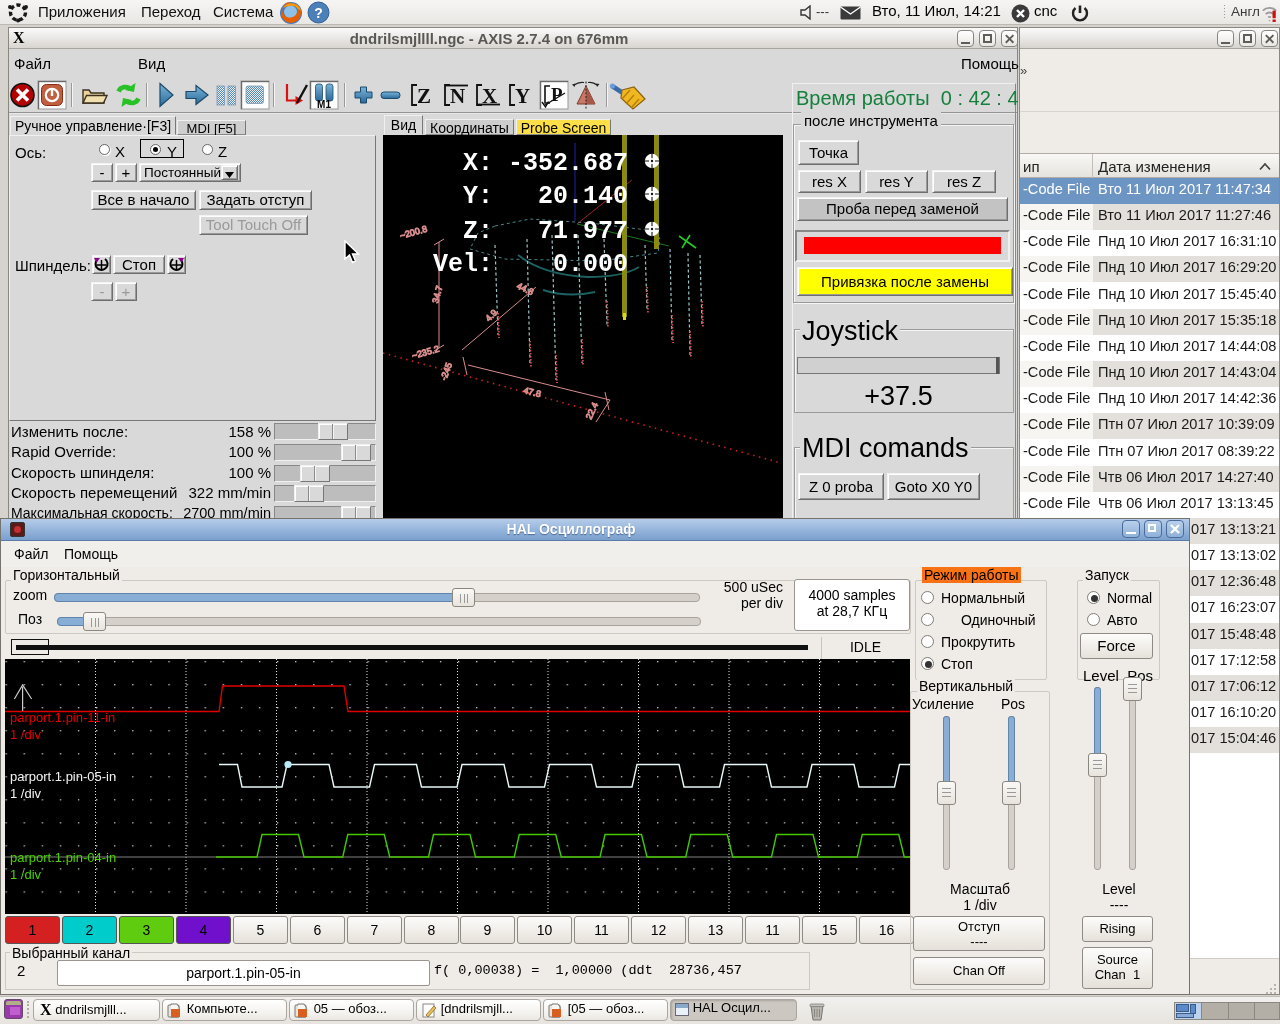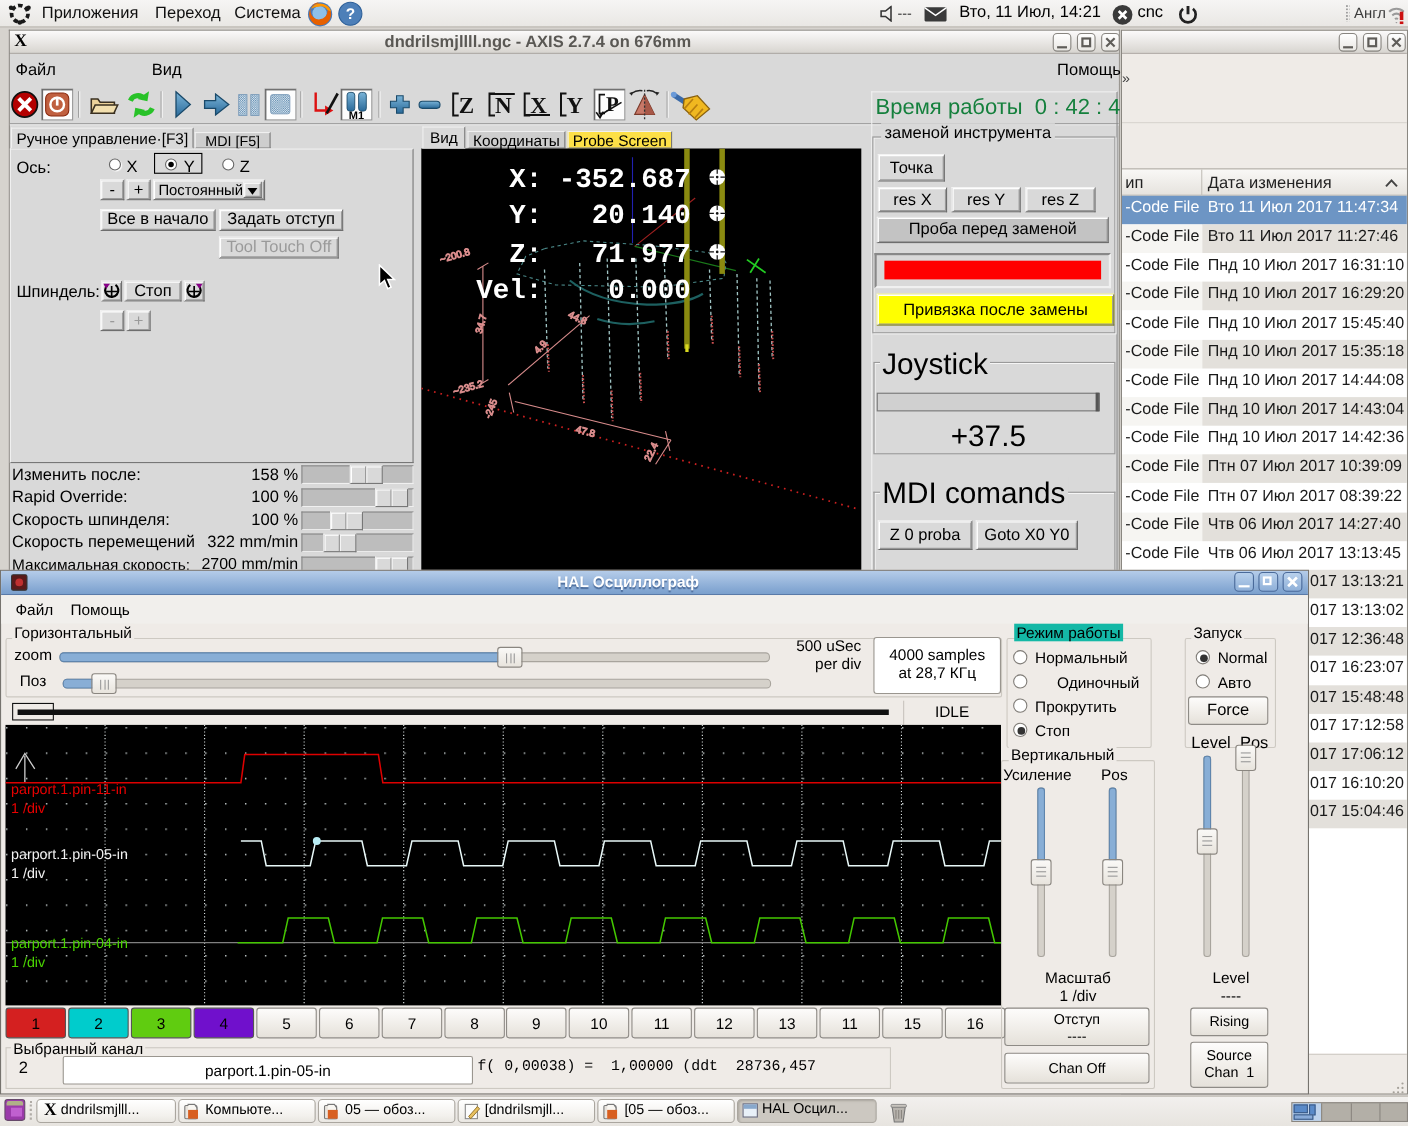--- a/index.html
+++ b/index.html
@@ -359,21 +359,21 @@
             <circle cx="269" cy="94" r="3" fill="#fff"></circle>
             <circle cx="269" cy="94" r="1.2" fill="#111"></circle>
         </g>
       </svg>
     </div>
   </div>
 
   <div class="a" id="axis-right" style="left:783px;top:55px;width:224px;height:438px;border:1px solid;border-color:#f0f0f0 #888 #888 #f0f0f0;">
     <div class="a" style="left:3px;top:3px;font-size:20px;color:#15803d;white-space:nowrap;">Время работы&nbsp; 0 : 42 : 46</div>
     <div class="a" style="left:0px;top:40px;width:221px;height:179px;border:1px solid #9a9a9a;box-shadow:inset 1px 1px 0 #f5f5f5, 1px 1px 0 #f5f5f5;"></div>
-    <div class="a" style="left:8px;top:28px;font-size:15px;background:#d9d9d9;padding:0 3px;">заменой инструмента</div>
+    <div class="a" style="left:8px;top:28px;font-size:15px;background:#d9d9d9;padding:0 3px;">после инструмента</div>
     <div class="tkbtn" style="left:5px;top:56px;width:61px;height:25px;line-height:23px;">Точка</div>
     <div class="tkbtn" style="left:5px;top:86px;width:63px;height:23px;line-height:21px;">res X</div>
     <div class="tkbtn" style="left:72px;top:86px;width:63px;height:23px;line-height:21px;">res Y</div>
     <div class="tkbtn" style="left:139px;top:86px;width:64px;height:23px;line-height:21px;">res Z</div>
     <div class="tkbtn" style="left:4px;top:113px;width:211px;height:24px;line-height:22px;background:#c3c3c3;">Проба перед заменой</div>
     <div class="a" style="left:2px;top:146px;width:215px;height:32px;background:#d9d9d9;border:2px solid;border-color:#888 #f0f0f0 #f0f0f0 #888;"></div>
     <div class="a" style="left:11px;top:153px;width:197px;height:17px;background:#f00;"></div>
     <div class="tkbtn" style="left:4px;top:183px;width:216px;height:29px;line-height:27px;background:#ffff00;">Привязка после замены</div>
     <div class="a" style="left:1px;top:245px;width:220px;height:84px;border:1px solid #9a9a9a;box-shadow:inset 1px 1px 0 #f5f5f5;"></div>
     <div class="a" style="left:7px;top:232px;font-size:27px;background:#d9d9d9;padding:0 2px;">Joystick</div>
@@ -632,21 +632,21 @@
 
   <div class="a" style="left:4px;top:433px;width:805px;height:38px;border:1px solid #cdc9c2;border-top:1px solid #cdc9c2;"></div>
   <div class="a" style="left:9px;top:426px;font-size:14px;background:#efebe7;padding:0 2px;">Выбранный канал</div>
   <div class="a" style="left:16px;top:443px;font-size:15px;">2</div>
   <div class="a" style="left:56px;top:441px;width:373px;height:26px;background:#fff;border:1px solid #9a968f;border-radius:2px;text-align:center;font-size:14px;padding-top:4px;">parport.1.pin-05-in</div>
   <div class="a" style="left:433px;top:444px;font-family:'Liberation Mono',monospace;font-size:13.5px;white-space:pre;">f( 0,00038) =  1,00000 (ddt  28736,457</div>
 
   <div class="a" id="halright" style="left:0;top:0;width:1188px;height:475px;font-size:14px;">
 
     <div class="a" style="left:914px;top:61px;width:132px;height:100px;border:1px solid #cdc9c2;border-radius:2px;"></div>
-    <div class="a" style="left:921px;top:48px;background:#14b8a6;padding:0 2px;">Режим работы</div>
+    <div class="a" style="left:921px;top:48px;background:#f97316;padding:0 2px;">Режим работы</div>
     <div class="a" style="left:920px;top:72px;width:13px;height:13px;border-radius:50%;background:#fff;border:1px solid #807d78;"></div>
       <div class="a" style="left:940px;top:71px;">Нормальный</div>
     <div class="a" style="left:920px;top:94px;width:13px;height:13px;border-radius:50%;background:#fff;border:1px solid #807d78;"></div>
       <div class="a" style="left:960px;top:93px;">Одиночный</div>
     <div class="a" style="left:920px;top:116px;width:13px;height:13px;border-radius:50%;background:#fff;border:1px solid #807d78;"></div>
       <div class="a" style="left:940px;top:115px;">Прокрутить</div>
     <div class="a" style="left:920px;top:138px;width:13px;height:13px;border-radius:50%;background:#fff;border:1px solid #807d78;"></div>
       <div class="a" style="left:924px;top:142px;width:7px;height:7px;border-radius:50%;background:#333;"></div>
       <div class="a" style="left:940px;top:137px;">Стоп</div>
 

